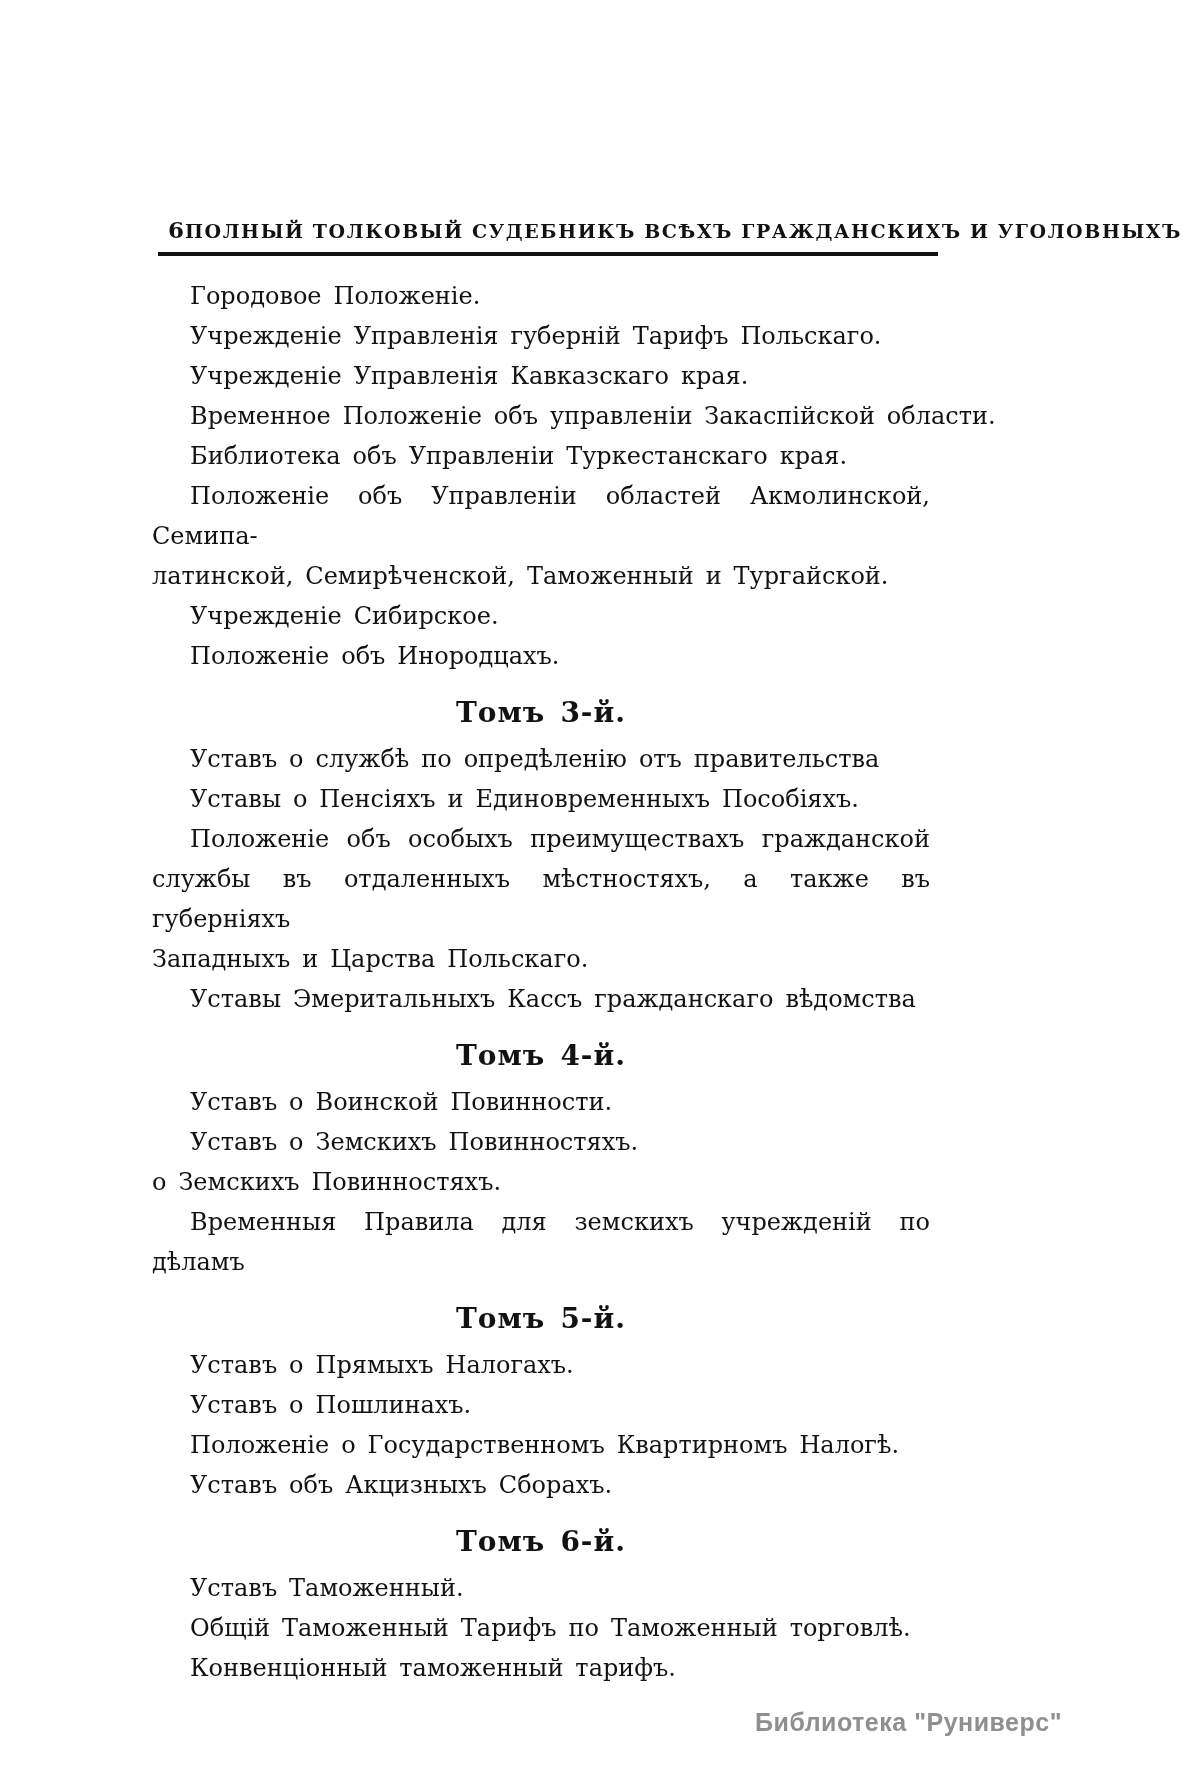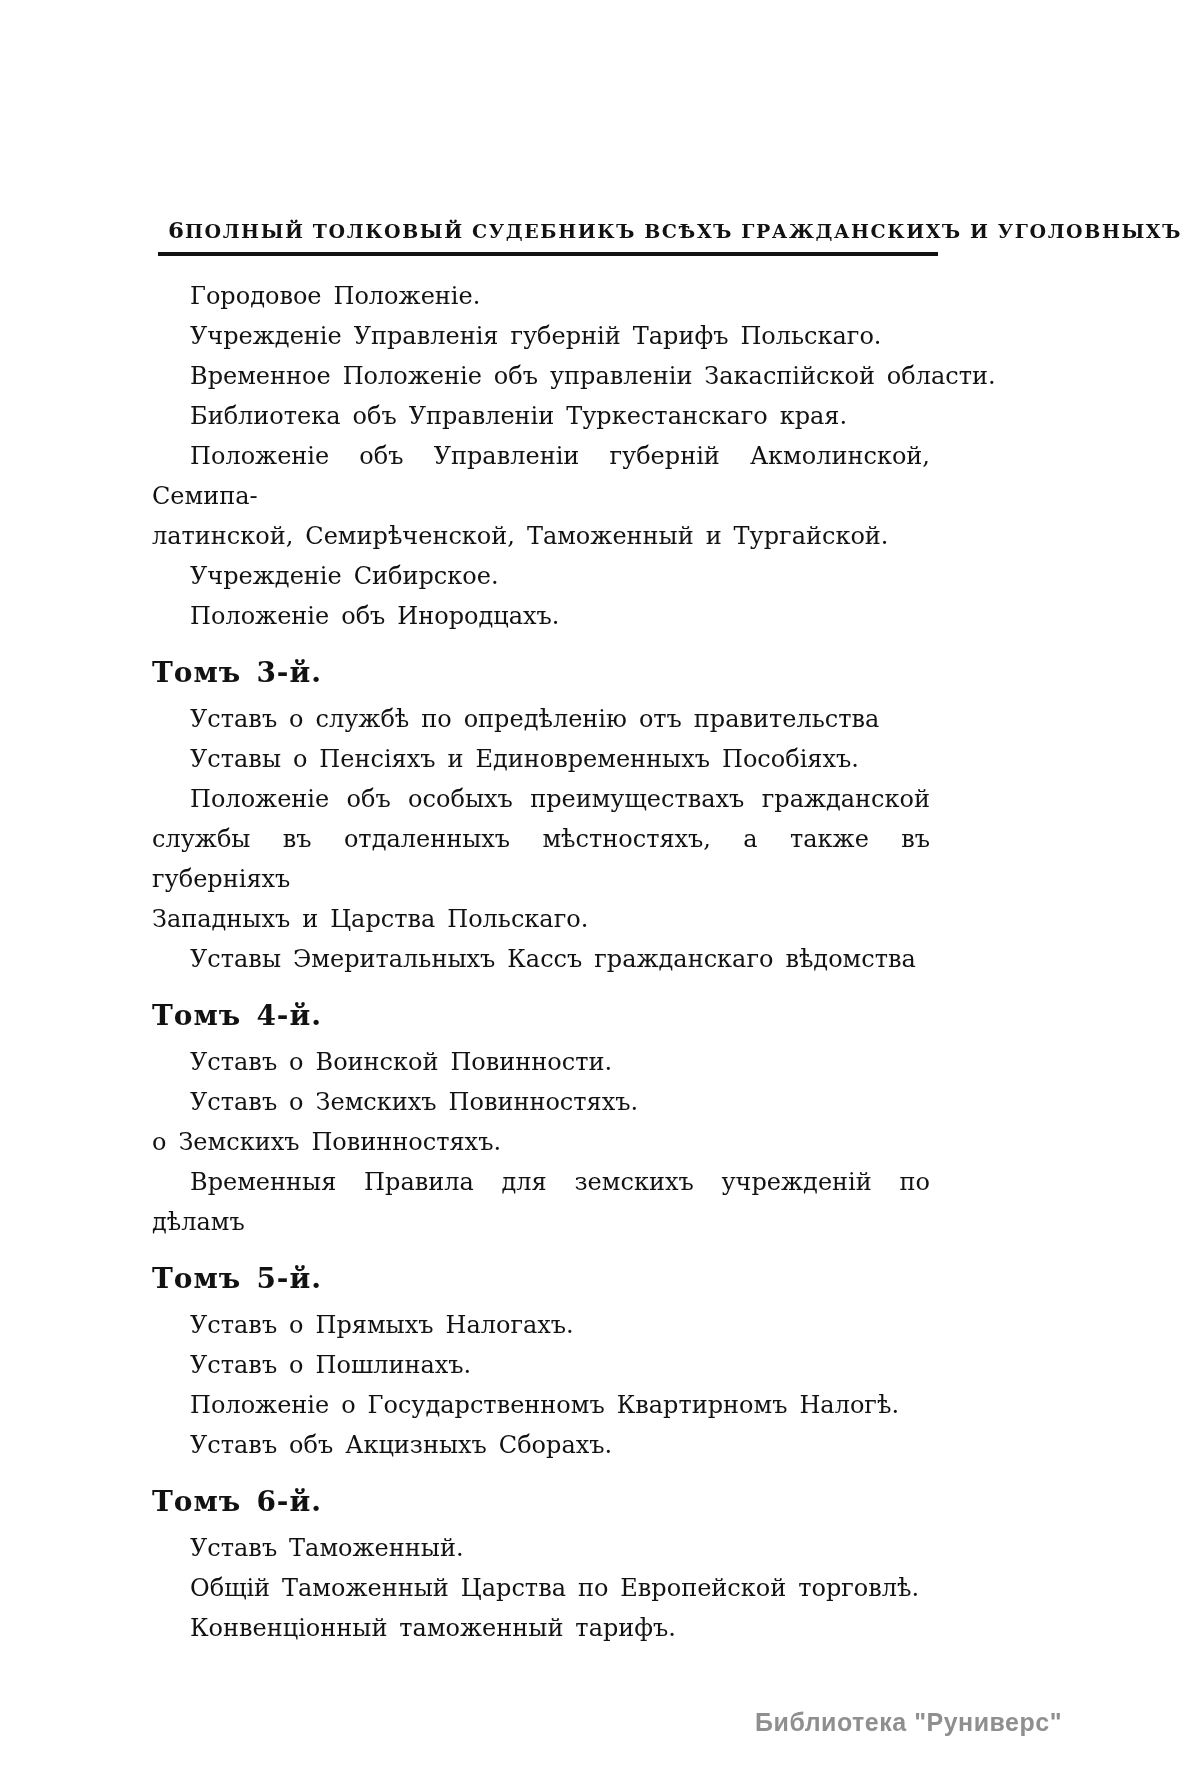--- a/index.html
+++ b/index.html
@@ -43,21 +43,21 @@
   .line{white-space:nowrap;}
   .line.indent{text-indent:38px;}
   .line.justify{
     white-space:normal;
     text-align:justify;
     text-align-last:justify;
   }
   .tom-heading{
     margin:17px 0 6px 0;
     font-size:28px;line-height:40px;font-weight:bold;
-    text-align:left;letter-spacing:1px;
+    text-align:center;letter-spacing:1px;
   }
   section{margin:0;padding:0;}
   
   .watermark{
     position:absolute;top:1708px;right:138px;
     font-family:"Liberation Sans","DejaVu Sans",sans-serif;
     font-size:25px;font-weight:bold;color:var(--wm);
     letter-spacing:0.5px;
   }
 </style>
@@ -70,23 +70,24 @@
     <span class="page-number">6</span>
     <span class="running-title">ПОЛНЫЙ ТОЛКОВЫЙ СУДЕБНИКЪ ВСѢХЪ ГРАЖДАНСКИХЪ И УГОЛОВНЫХЪ</span>
   </div>
 
   <div class="header-rule"></div>
 
   <div class="content">
       <section>
         <div class="line indent">Городовое Положеніе.</div>
         <div class="line indent">Учрежденіе Управленія губерній Тарифъ Польскаго.</div>
+        <div class="line indent">Учрежденіе Управленія Кавказскаго края.</div>
         <div class="line indent">Временное Положеніе объ управленіи Закаспійской области.</div>
         <div class="line indent">Библиотека объ Управленіи Туркестанскаго края.</div>
-        <div class="line indent justify">Положеніе объ Управленіи губерній Акмолинской, Семипа-</div>
+        <div class="line indent justify">Положеніе объ Управленіи областей Акмолинской, Семипа-</div>
         <div class="line">латинской, Семирѣченской, Таможенный и Тургайской.</div>
         <div class="line indent">Учрежденіе Сибирское.</div>
         <div class="line indent">Положеніе объ Инородцахъ.</div>
       </section>
       <section>
         <h2 class="tom-heading">Томъ 3-й.</h2>
         <div class="line indent">Уставъ о службѣ по опредѣленію отъ правительства</div>
         <div class="line indent">Уставы о Пенсіяхъ и Единовременныхъ Пособіяхъ.</div>
         <div class="line indent justify">Положеніе объ особыхъ преимуществахъ гражданской</div>
         <div class="line justify">службы въ отдаленныхъ мѣстностяхъ, а также въ губерніяхъ</div>
@@ -103,20 +104,20 @@
       <section>
         <h2 class="tom-heading">Томъ 5-й.</h2>
         <div class="line indent">Уставъ о Прямыхъ Налогахъ.</div>
         <div class="line indent">Уставъ о Пошлинахъ.</div>
         <div class="line indent">Положеніе о Государственномъ Квартирномъ Налогѣ.</div>
         <div class="line indent">Уставъ объ Акцизныхъ Сборахъ.</div>
       </section>
       <section>
         <h2 class="tom-heading">Томъ 6-й.</h2>
         <div class="line indent">Уставъ Таможенный.</div>
-        <div class="line indent">Общій Таможенный Царства по Европейской торговлѣ.</div>
+        <div class="line indent">Общій Таможенный Тарифъ по Таможенный торговлѣ.</div>
         <div class="line indent">Конвенціонный таможенный тарифъ.</div>
       </section>
     </div>
 
   <div class="watermark">Библиотека "Руниверс"</div>
 
 </div>
 
 </body></html>

